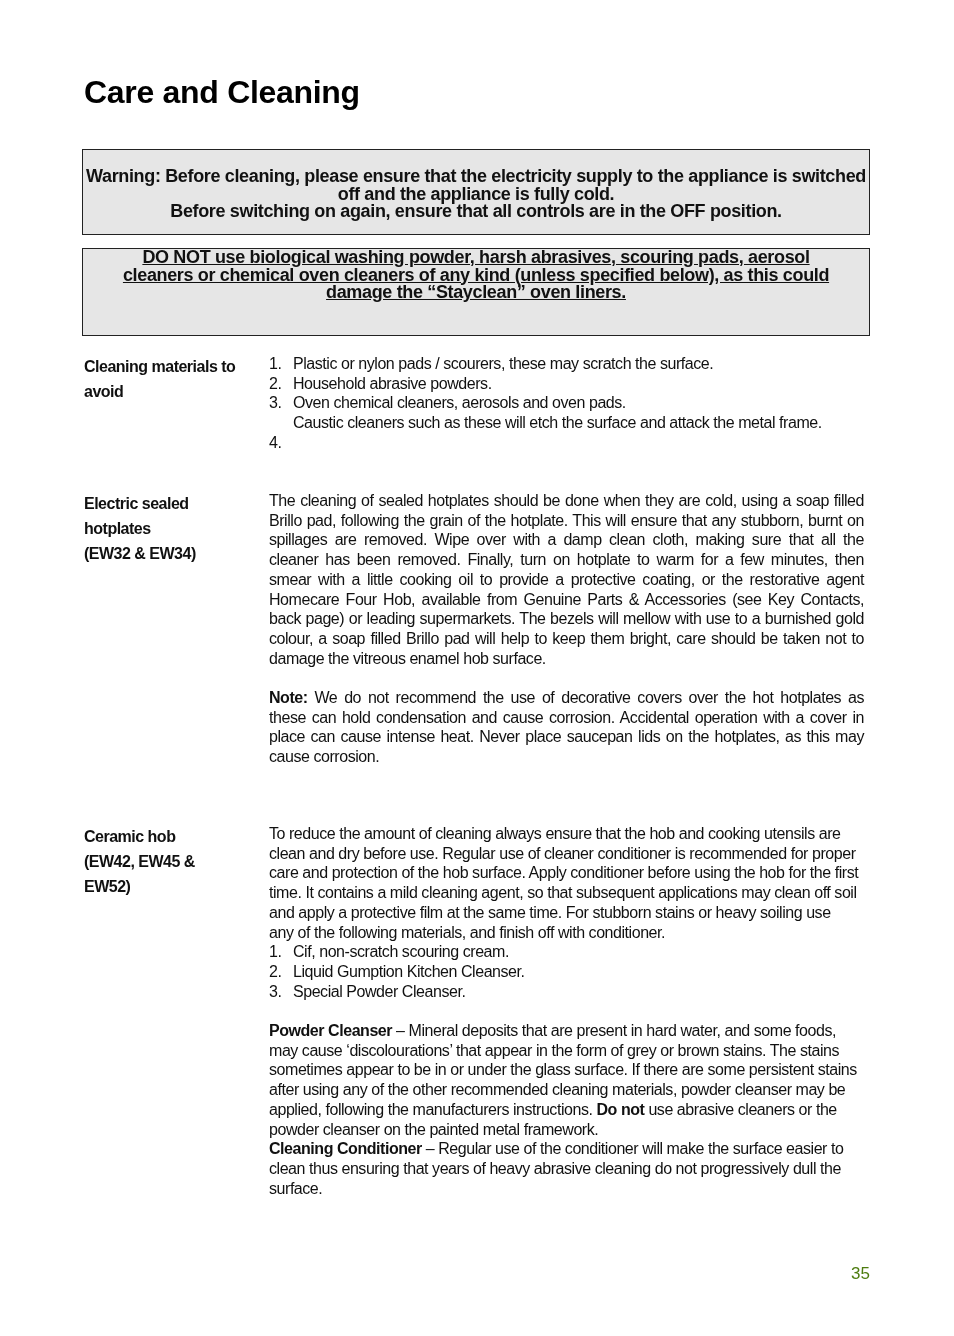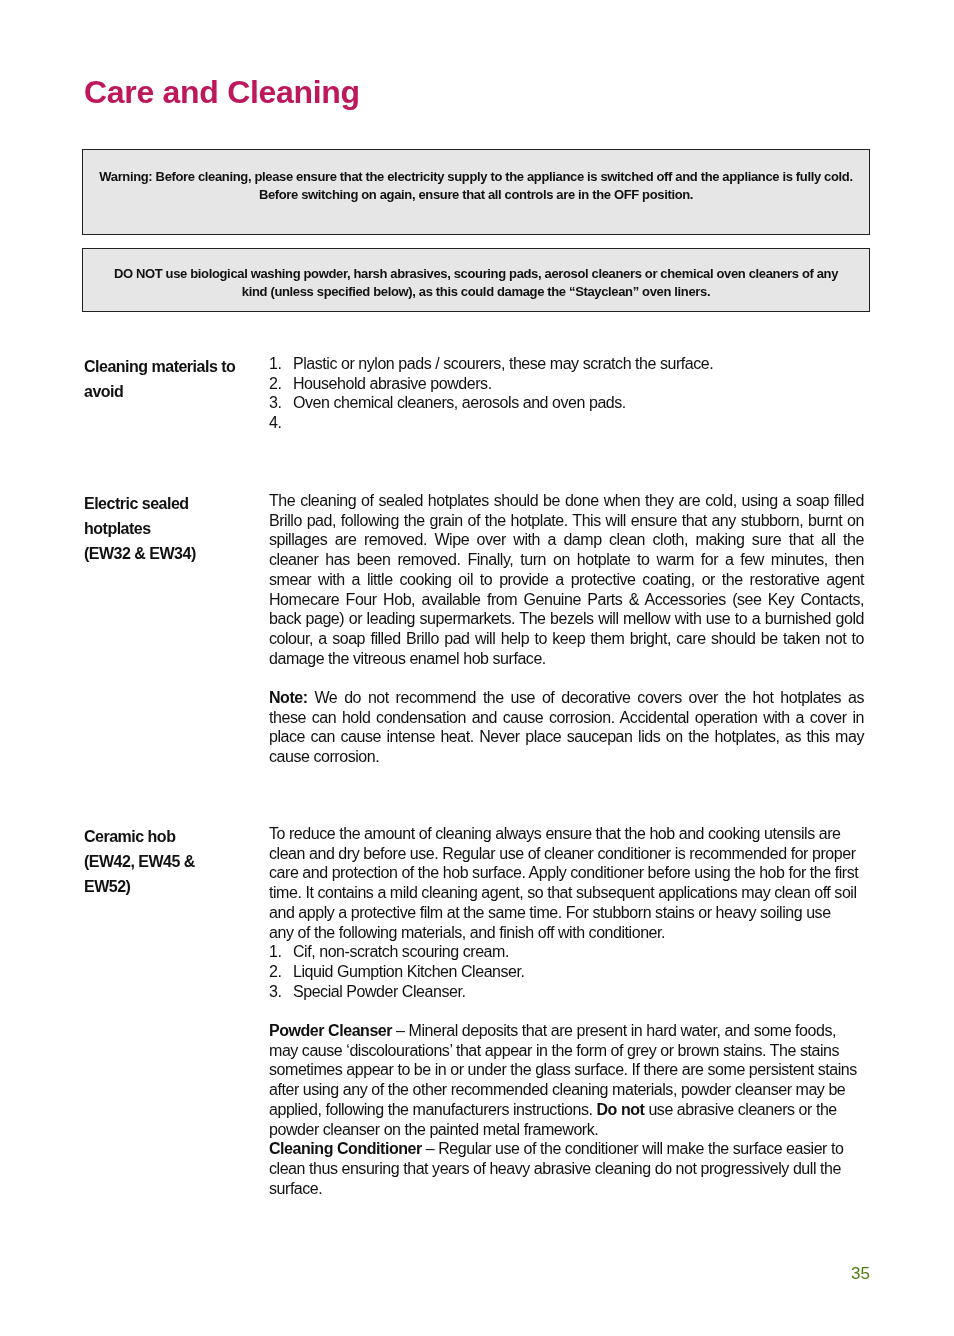--- a/index.html
+++ b/index.html
@@ -2,32 +2,32 @@
 <html><head>
 <meta charset="utf-8">
 <style>
   html, body { margin: 0; padding: 0; background: #ffffff; }
   body {
     width: 954px; height: 1336px; position: relative; overflow: hidden;
     font-family: "Liberation Sans", sans-serif; color: #111111;
   }
   .page-title {
     position: absolute; left: 84px; top: 74px; margin: 0;
-    font-size: 32px; font-weight: bold; letter-spacing: -0.3px; color: #be185d;
+    font-size: 32px; font-weight: bold; letter-spacing: -0.3px; color: #000000;
   }
   .notice-box {
     position: absolute; left: 82px; width: 788px;
     background: #e6e6e6; border: 1px solid #222;
     box-sizing: border-box; text-align: center;
-    font-size: 13px; font-weight: bold; line-height: 17.5px;
+    font-size: 18px; font-weight: bold; line-height: 17.5px;
     letter-spacing: -0.35px; color: #111;
   }
   .notice-box p { margin: 0; }
   #warning-box { top: 149px; height: 86px; padding-top: 18px; }
-  #donot-box { top: 248px; height: 64px; padding-top: 16px; padding-left: 30px; padding-right: 30px; }
+  #donot-box { top: 248px; height: 88px; padding-left: 30px; padding-right: 30px; text-decoration: underline; }
 
   .section { position: absolute; left: 84px; width: 782px; }
   .section-label {
     position: absolute; left: 0; top: 0; width: 170px;
     font-size: 16px; font-weight: bold; line-height: 25px; letter-spacing: -0.5px;
   }
   .section-body {
     position: absolute; left: 185px; top: 0; width: 595px;
     font-size: 16px; line-height: 19.7px; letter-spacing: -0.45px;
   }
@@ -66,20 +66,21 @@
         <span class="num">1.</span>
         <span>Plastic or nylon pads / scourers, these may scratch the surface.</span>
       </li>
       <li>
         <span class="num">2.</span>
         <span>Household abrasive powders.</span>
       </li>
       <li>
         <span class="num">3.</span>
         <span>Oven chemical cleaners, aerosols and oven pads.</span><br>
+        <span>Caustic cleaners such as these will etch the surface and attack the metal frame.</span>
       </li>
       <li>
         <span class="num">4.</span>
       </li>
     </ol>
   </div>
 </div>
 
 <div class="section" style="top:491px;">
   <div class="section-label">

